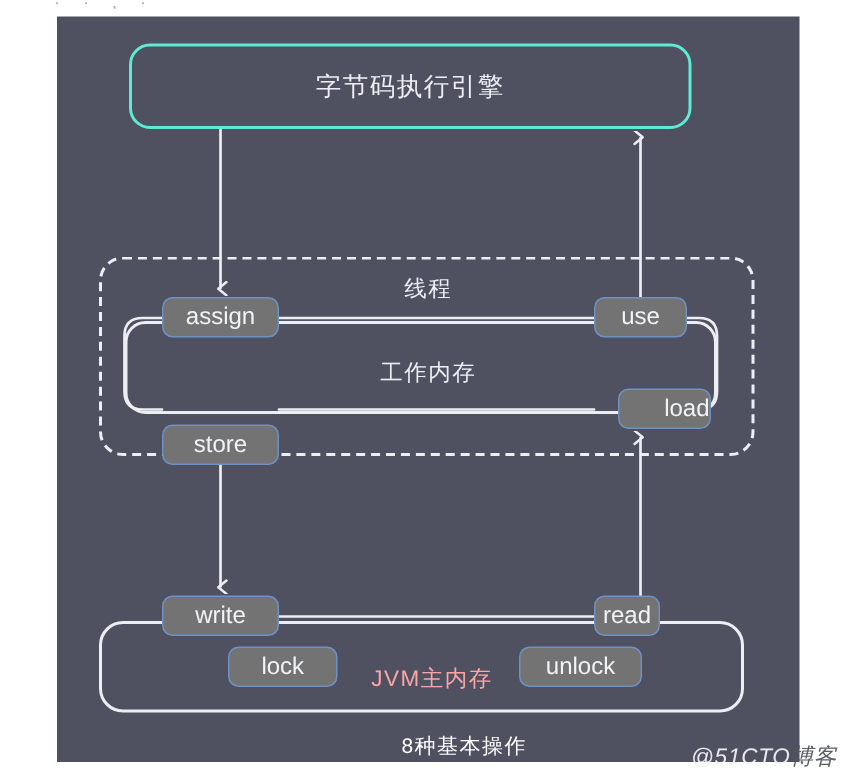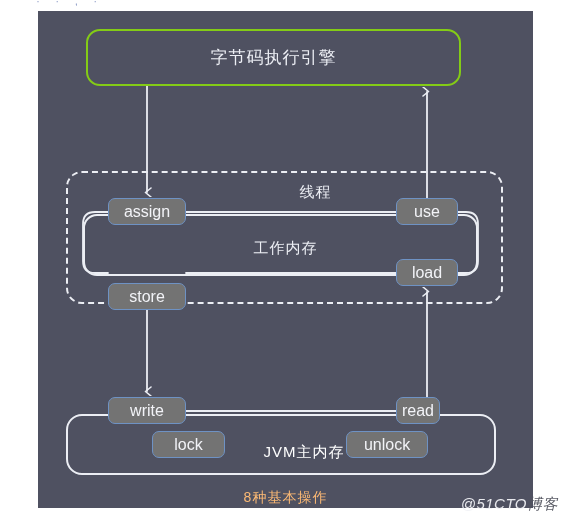--- a/index.html
+++ b/index.html
@@ -54,21 +54,21 @@
     top: 0;
     width: 495px;
     height: 497px;
     pointer-events: none;
   }
 
   
   .rbox {
     position: absolute;
     box-sizing: border-box;
-    border: 2px solid #84cc16;
+    border: 2px solid #5eead4;
     border-radius: 14px;
     background: transparent;
   }
 
   
   #engine {
     left: 48px;
     top: 18px;
     width: 375px;
     height: 57px;
@@ -93,21 +93,20 @@
   }
   #thread-label {
     position: absolute;
     left: 0;
     top: 172px;
     width: 495px;
     text-align: center;
     color: #eceef4;
     font-size: 15px;
     letter-spacing: 1px;
-    margin-left: 30px;
   }
 
   
   #working-memory {
     left: 45px;
     top: 203px;
     width: 395px;
     height: 62px;
     border: 2px solid #eceef4;
     border-radius: 14px;
@@ -127,39 +126,40 @@
   #main-memory {
     left: 28px;
     top: 403px;
     width: 430px;
     height: 61px;
     border: 2px solid #eceef4;
     border-radius: 16px;
   }
   #main-memory-label {
     position: absolute;
-    left: 176px;
+    left: 160px;
     top: 432px;
     width: 180px;
     text-align: center;
+    color: #fca5a5;
+    font-size: 15px;
+    letter-spacing: 1px;
+  }
+
+  
+  #caption {
+    position: absolute;
+    left: 0;
+    top: 478px;
+    width: 495px;
+    text-align: center;
     color: #ffffff;
-    font-size: 15px;
-    letter-spacing: 1px;
-  }
-
-  
-  #caption {
-    position: absolute;
-    left: 0;
-    top: 478px;
-    width: 495px;
-    text-align: center;
-    color: #fdba74;
     font-size: 14px;
     letter-spacing: 1px;
+    padding-left: 24px;
   }
 
   
   .op {
     position: absolute;
     box-sizing: border-box;
     height: 27px;
     border: 1.5px solid #6e92c4;
     border-radius: 7px;
     background: #737373;
@@ -168,21 +168,21 @@
     display: flex;
     align-items: center;
     justify-content: center;
     line-height: 1;
     z-index: 5;
   }
 
   #op-assign { left: 70px;  top: 187px; width: 78px; }
   #op-use    { left: 358px; top: 187px; width: 62px; }
   #op-store  { left: 70px;  top: 248px; width: 78px; margin-top: 24px; }
-  #op-load   { left: 358px; top: 248px; width: 62px; }
+  #op-load   { left: 374px; top: 248px; width: 62px; justify-content: flex-end; }
   #op-write  { left: 70px;  top: 386px; width: 78px; }
   #op-read   { left: 358px; top: 386px; width: 44px; }
   #op-lock   { left: 114px; top: 420px; width: 73px; }
   #op-unlock { left: 308px; top: 420px; width: 82px; }
 
   
   #watermark {
     position: absolute;
     right: 4px;
     bottom: 6px;

